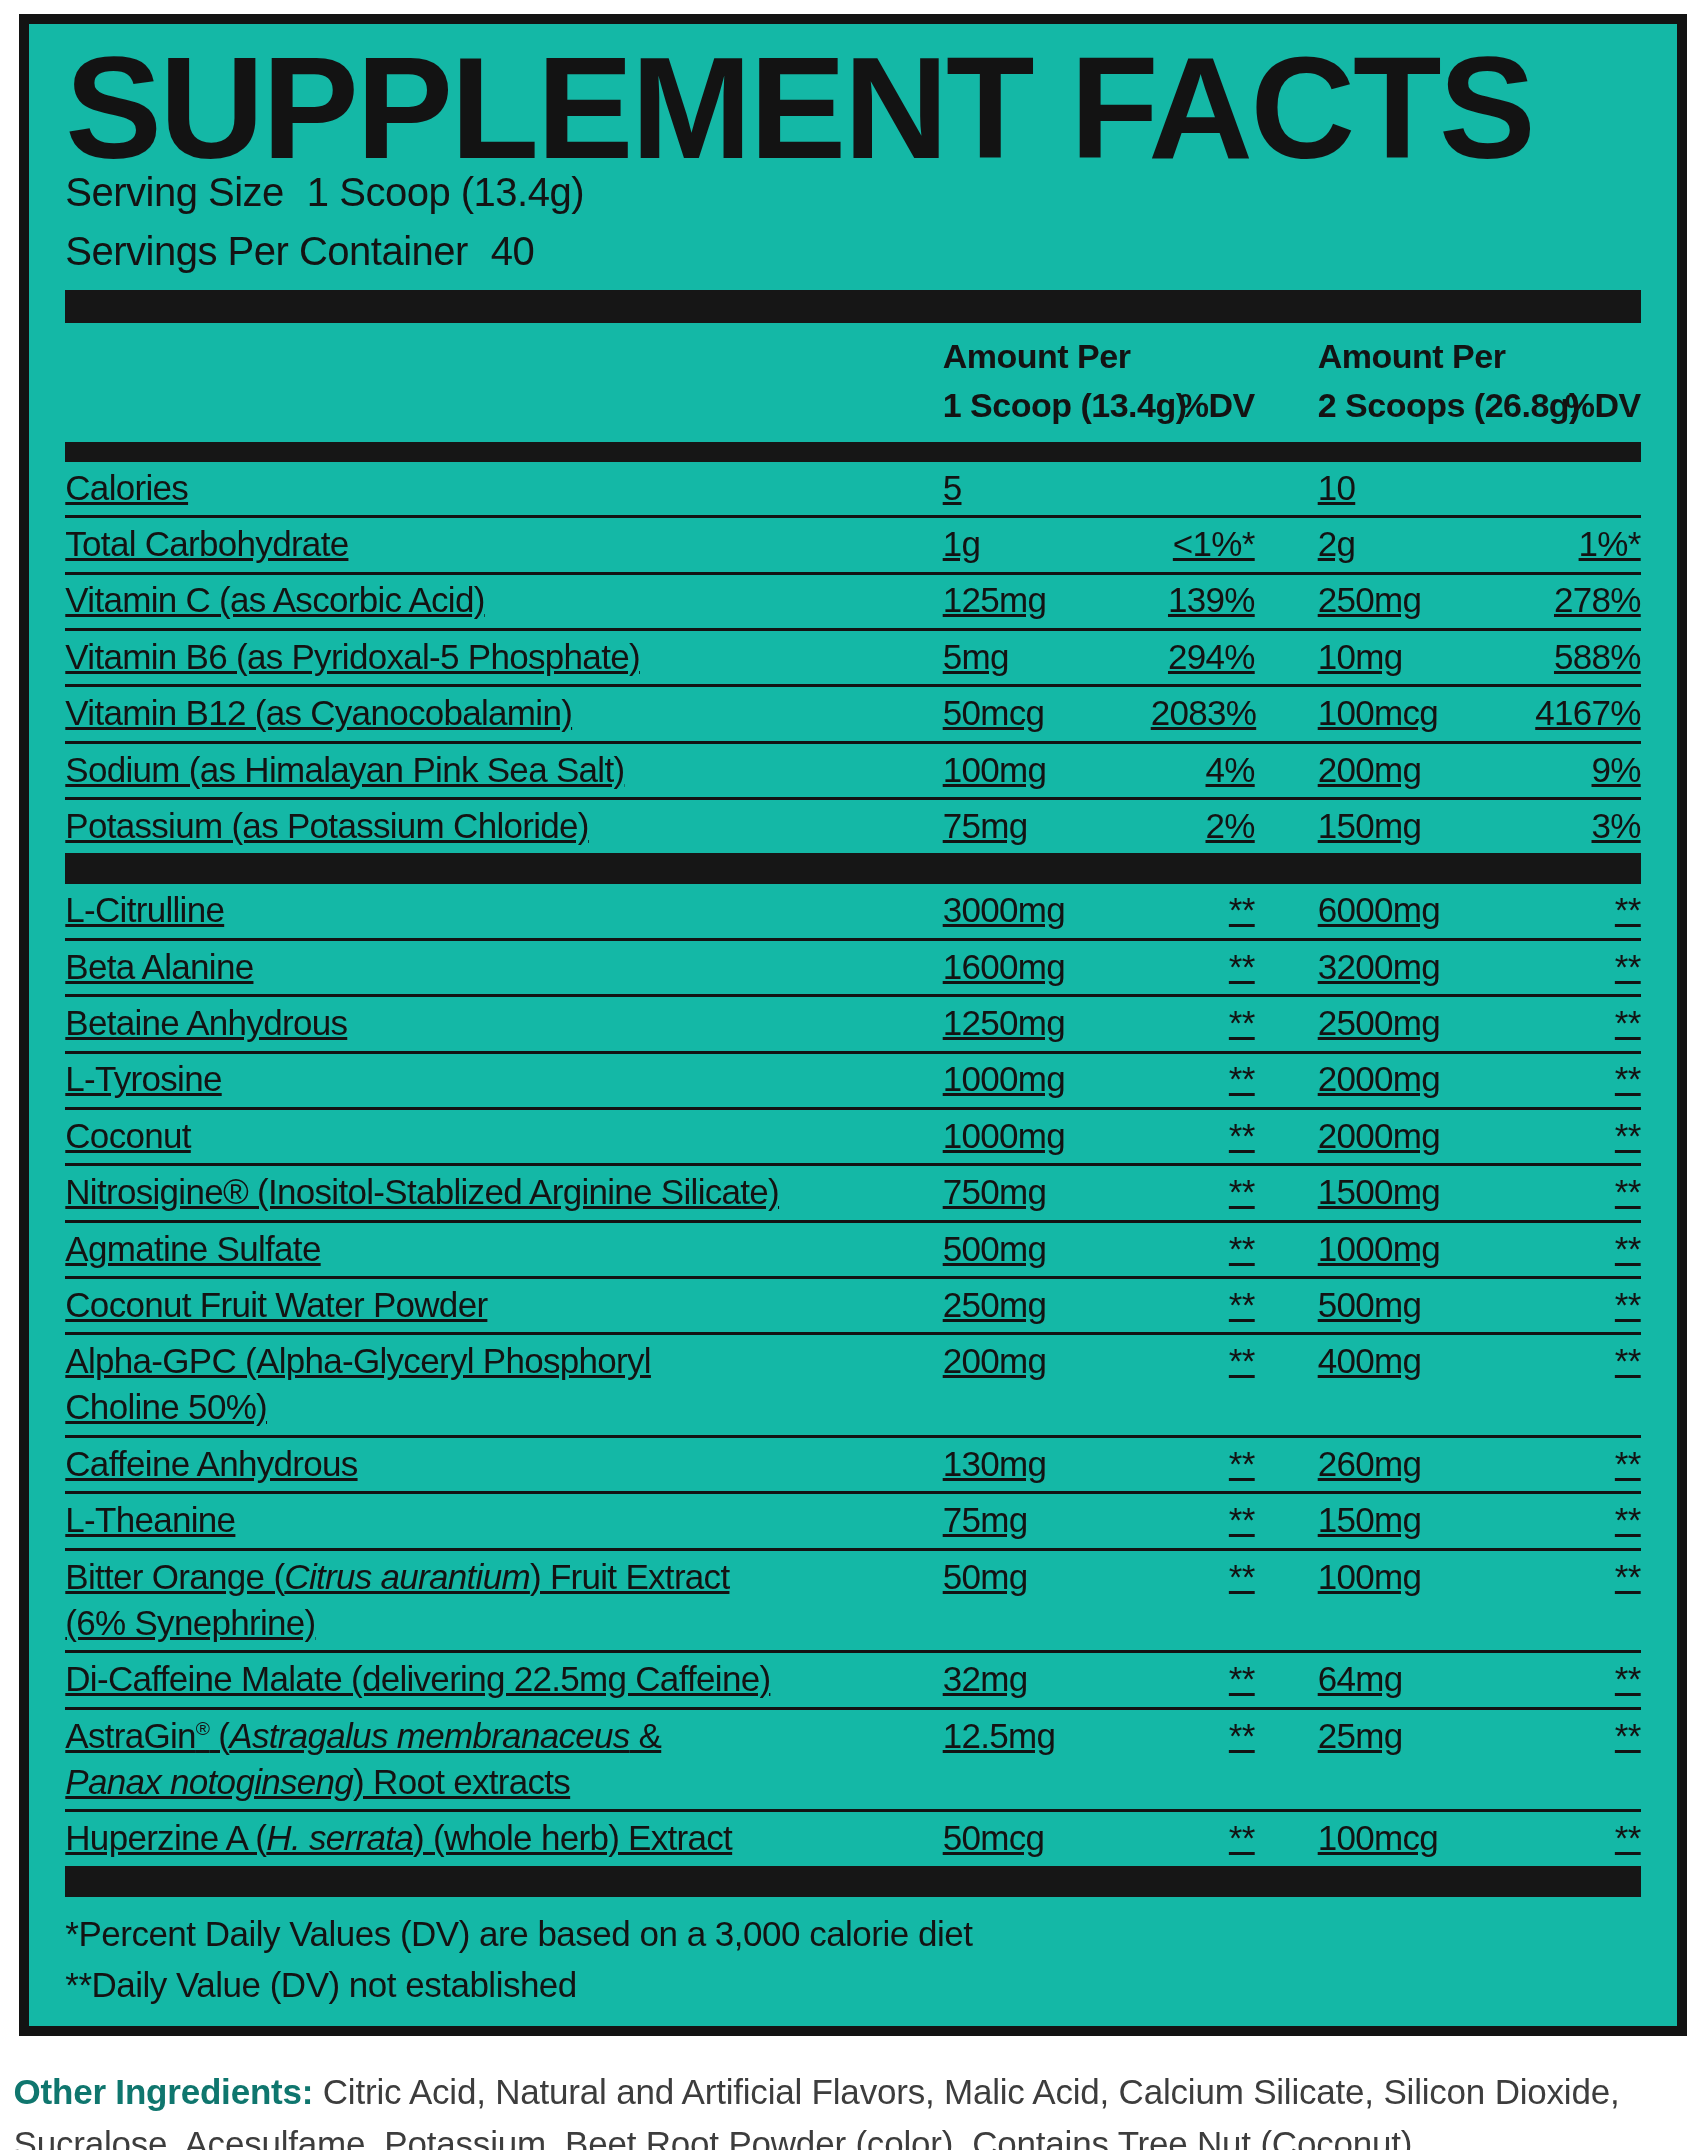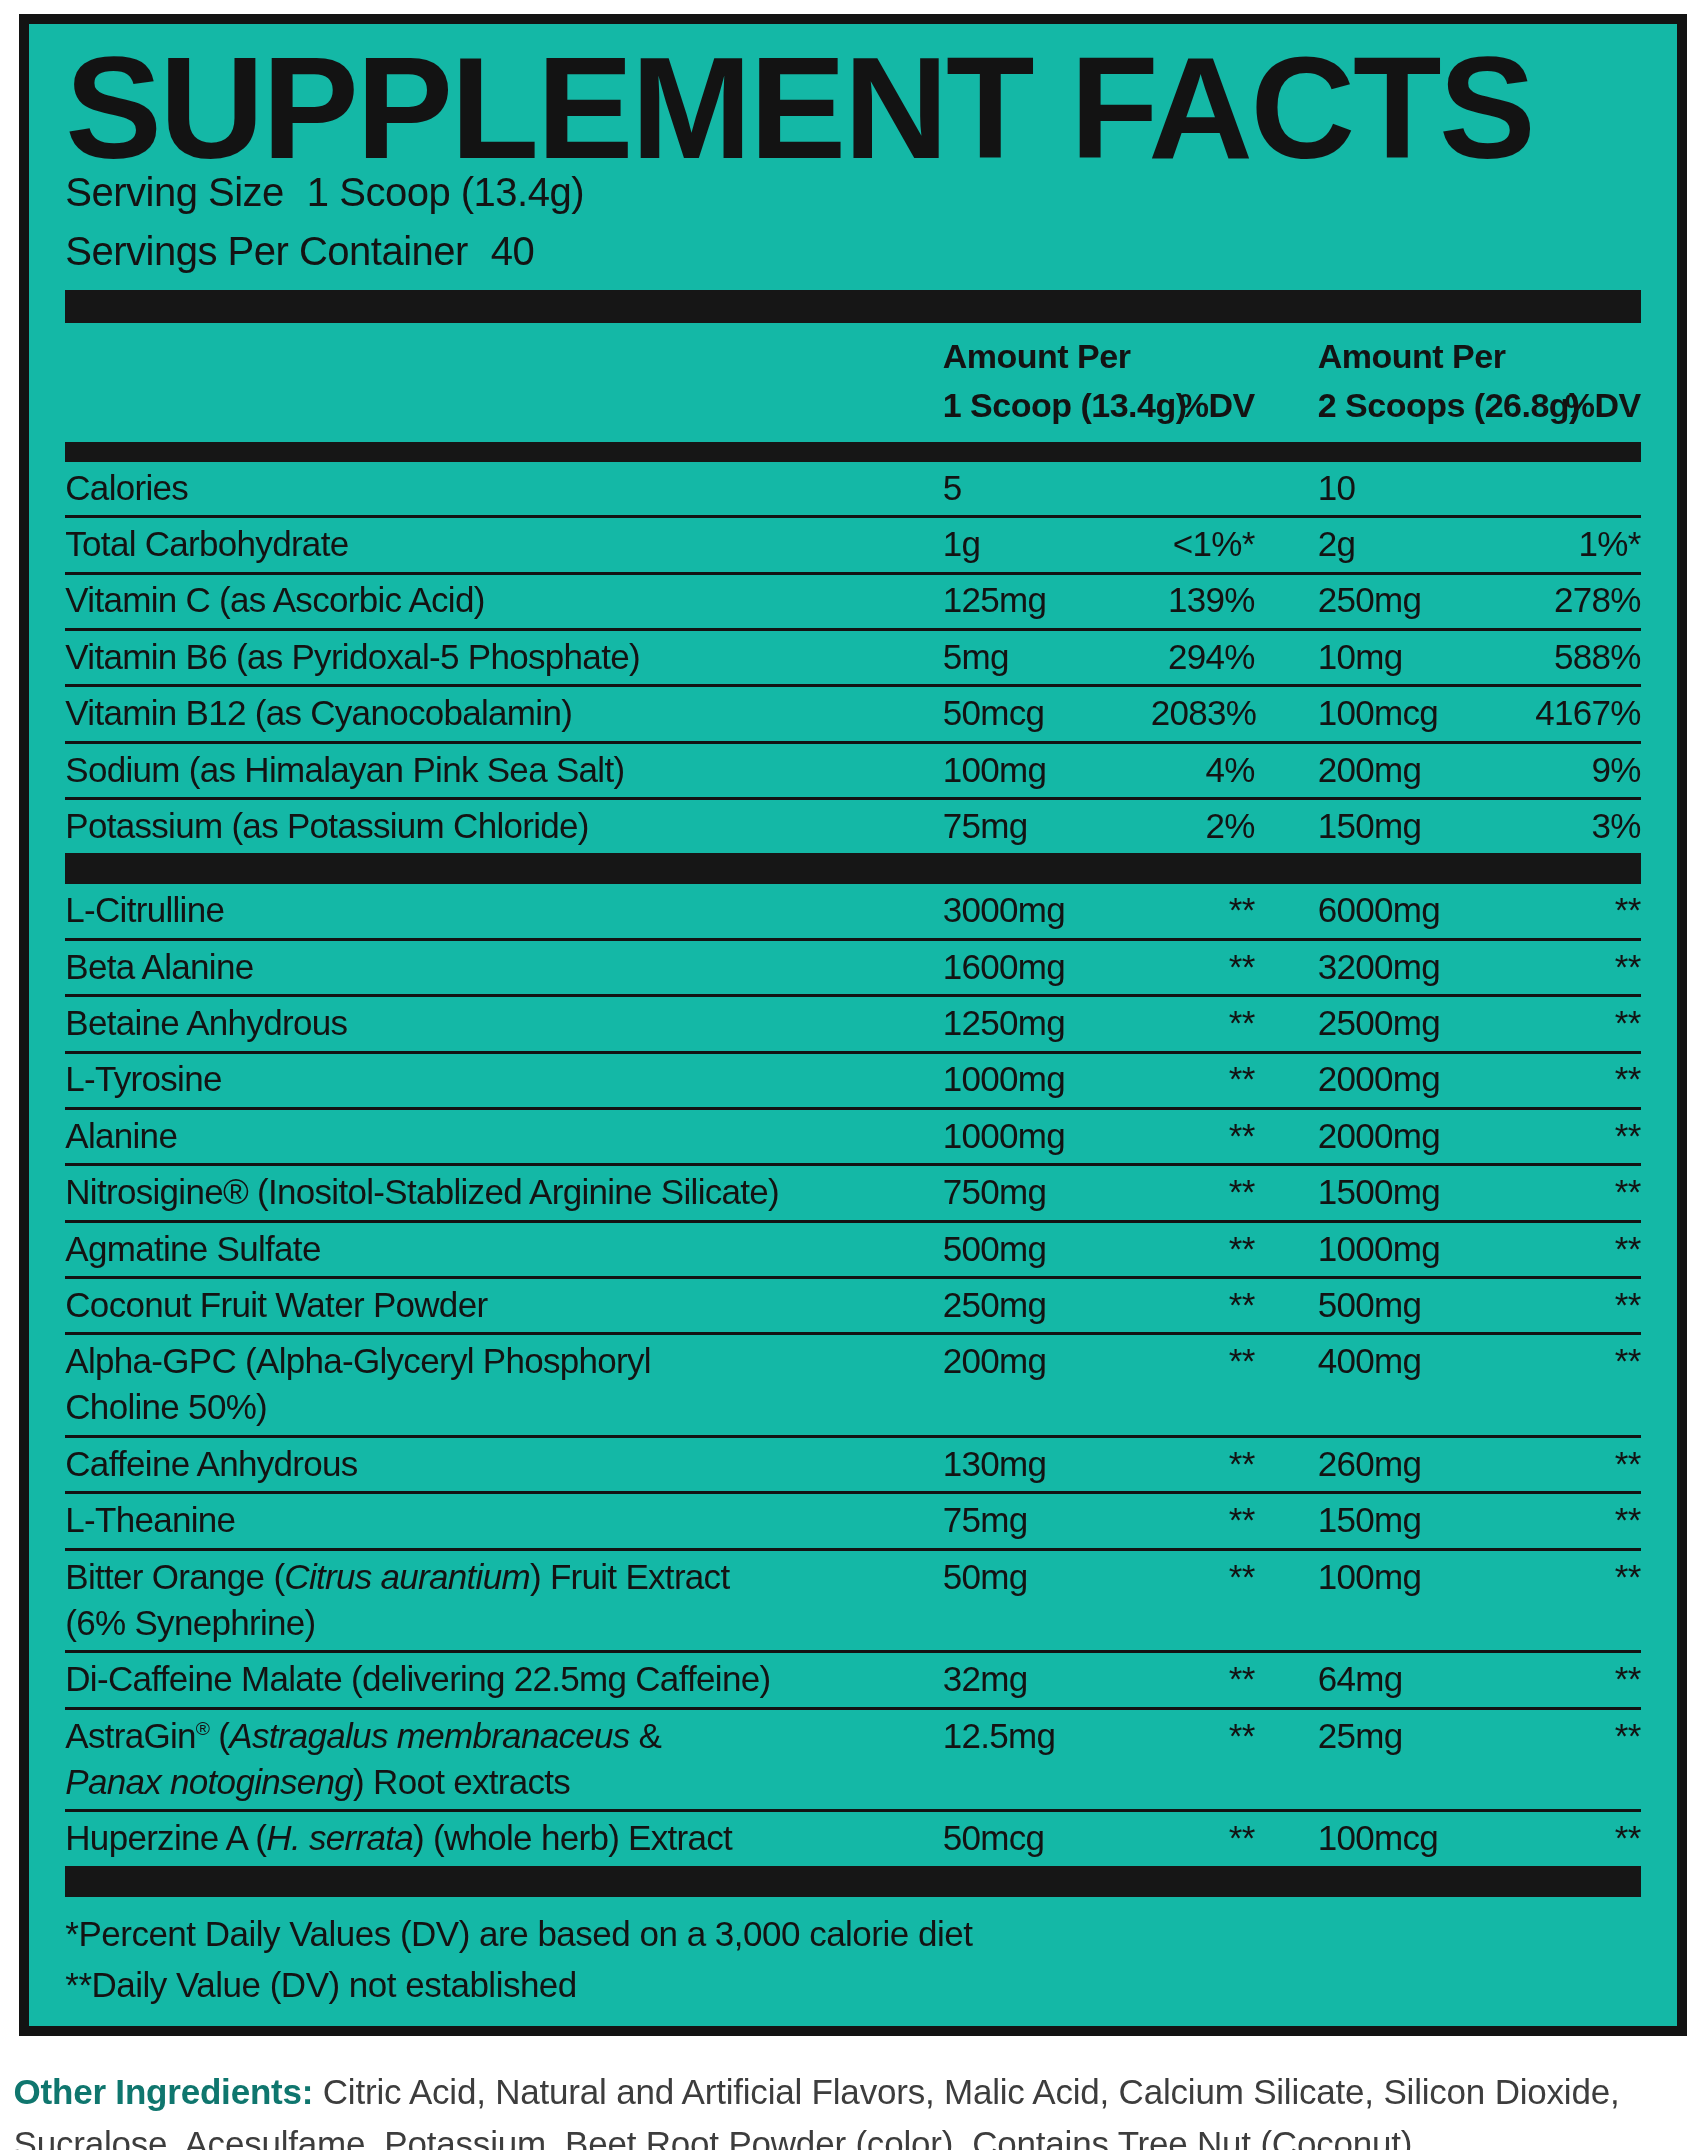--- a/index.html
+++ b/index.html
@@ -62,20 +62,21 @@
   .pad2 { padding-left: 63px; }
 
   .rows .row {
     display: grid;
     grid-template-columns: 1fr 208px 104px 265px 121px;
     align-items: start;
     padding: 2.9px 0 4.3px 0;
     font-size: 35px;
     letter-spacing: -0.7px;
     line-height: 1.32;
+    text-decoration: underline;
   }
   .rows .row + .row { border-top: 3.4px solid #131313; }
   .cell-name { padding-right: 9.7px; }
   .cell-dv { text-align: right; }
   .it { font-style: italic; }
   .sup { font-size: 55%; vertical-align: super; }
 
   .footnotes {
     font-size: 35px;
     letter-spacing: -0.5px;
@@ -204,21 +205,21 @@
         <div class="cell-dv">**</div>
       </div>
       <div class="row">
         <div class="cell-name"><span>L-Tyrosine</span></div>
         <div>1000mg</div>
         <div class="cell-dv">**</div>
         <div class="pad2">2000mg</div>
         <div class="cell-dv">**</div>
       </div>
       <div class="row">
-        <div class="cell-name"><span>Alanine</span></div>
+        <div class="cell-name"><span>Coconut</span></div>
         <div>1000mg</div>
         <div class="cell-dv">**</div>
         <div class="pad2">2000mg</div>
         <div class="cell-dv">**</div>
       </div>
       <div class="row">
         <div class="cell-name"><span>Nitrosigine® (Inositol-Stablized Arginine Silicate)</span></div>
         <div>750mg</div>
         <div class="cell-dv">**</div>
         <div class="pad2">1500mg</div>

